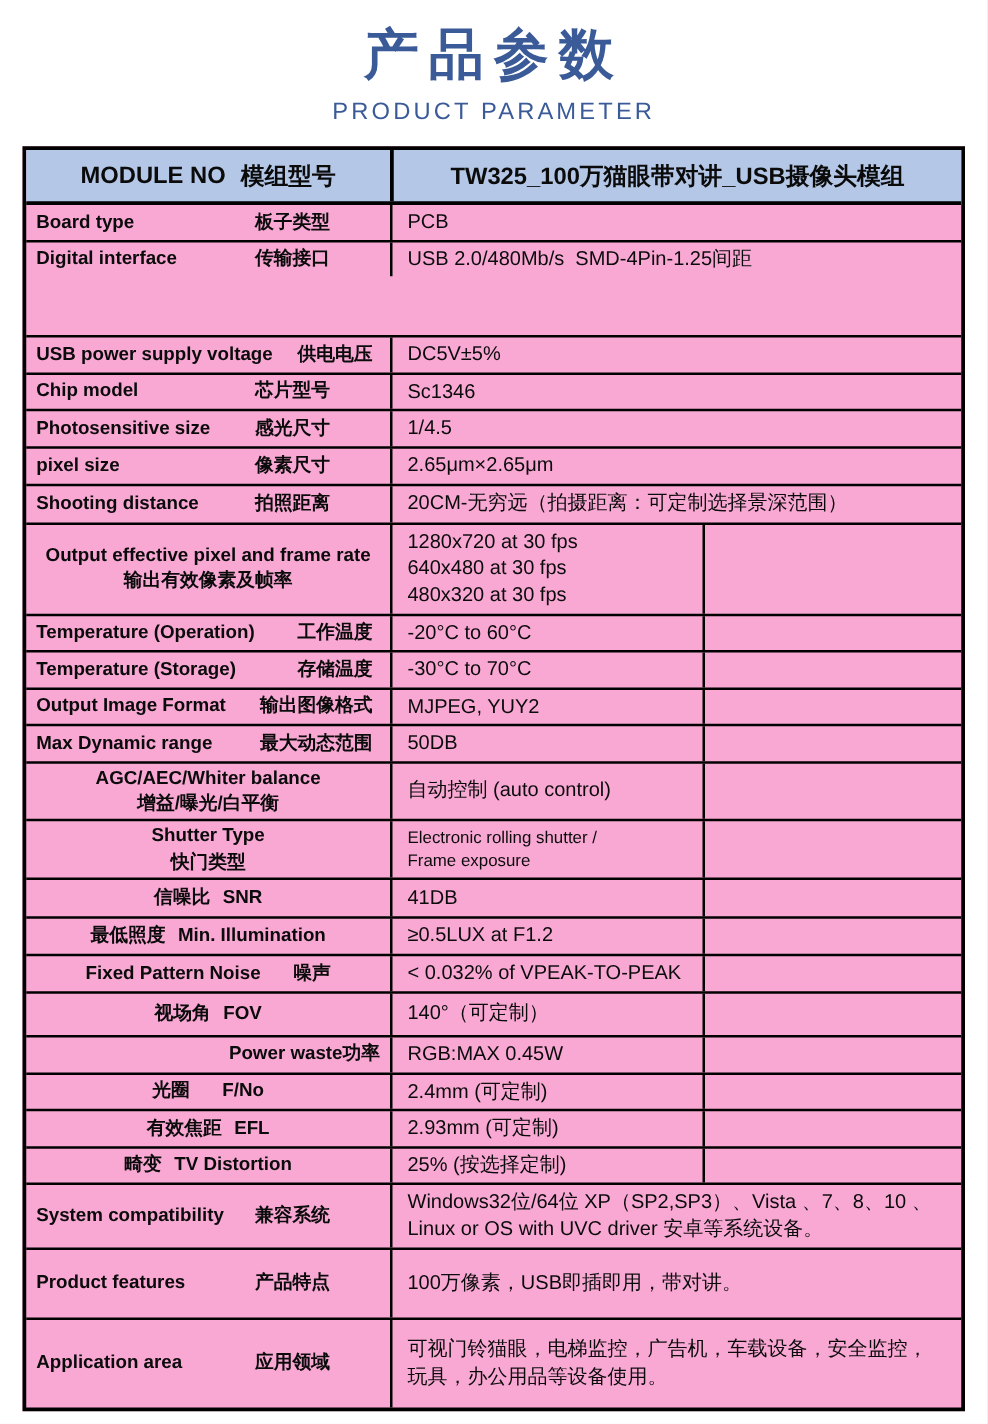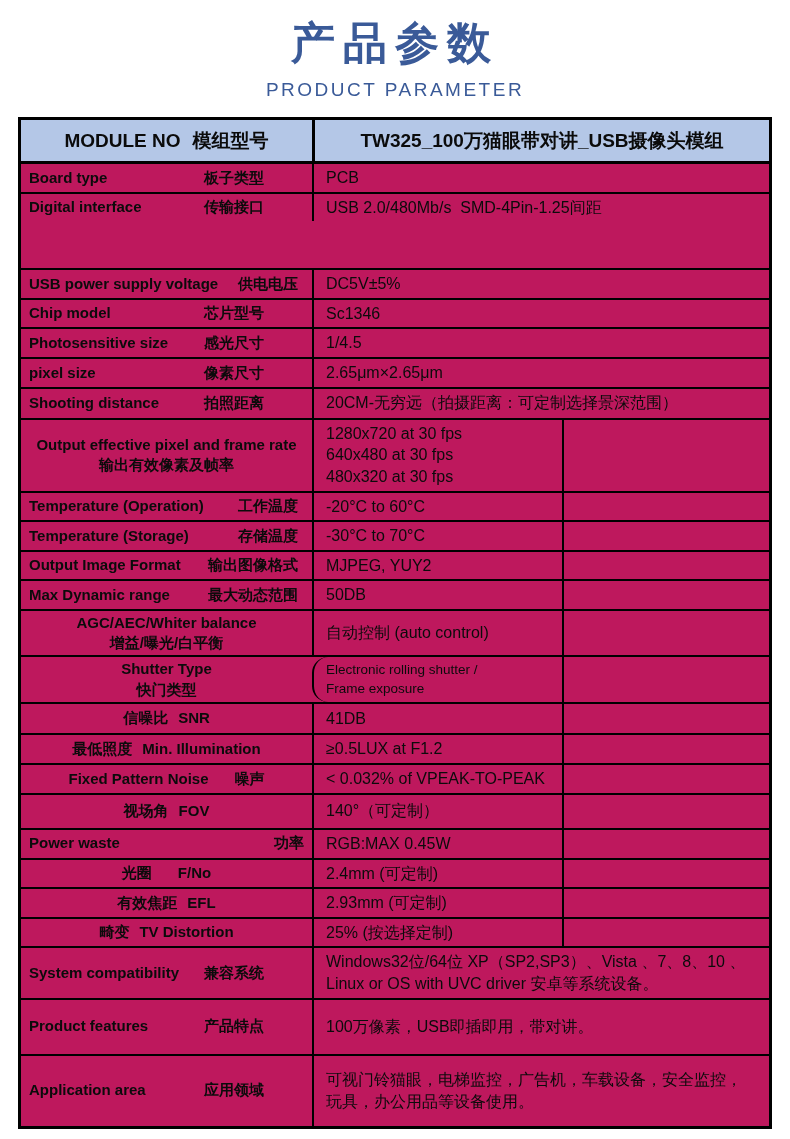--- a/index.html
+++ b/index.html
@@ -14,21 +14,21 @@
     font-size: 44px; font-weight: 700; letter-spacing: 8px;
     color: var(--accent, #3A5A98);
   }
   .subtitle {
     margin-top: 6px; font-size: 19px; letter-spacing: 2.5px;
     color: var(--accent, #3A5A98); font-weight: 400;
   }
   .tbl {
     margin: 16px 18px 0 18px; width: 754px;
     border: 3px solid var(--border, #000);
-    background: #be185d;
+    background: #f9a8d4;
   }
   .hrow {
     display: flex; align-items: stretch; min-height: 44px;
     background: var(--header-bg, #B4C7E7);
     border-bottom: 3px solid var(--border, #000);
     font-weight: 700; font-size: 19px;
   }
   .hlbl {
     flex: 0 0 291px; display: flex; align-items: center; justify-content: center; gap: 12px;
   }
@@ -42,28 +42,28 @@
   .cell { min-width: 0; }
   .lbl {
     flex: 0 0 291px; display: flex; flex-direction: column; justify-content: center;
     padding: 2px 8px; font-weight: 700; font-size: 15px; line-height: 1.35;
   }
   .lline { display: flex; align-items: center; width: 100%; white-space: nowrap; }
   .lbl.splitW .lline { justify-content: space-between; padding-right: 40px; }
   .lbl.split  .lline { justify-content: space-between; padding-right: 6px; }
   .lbl.center  .lline { justify-content: center; gap: 10px; }
   .lbl.centerG .lline { justify-content: center; gap: 26px; }
-  .lbl.centerG2 .lline { justify-content: space-between; gap: 48px; }
+  .lbl.centerG2 .lline { justify-content: flex-end; }
   .val {
     flex: 1; border-left: 2px solid var(--border, #000);
     display: flex; flex-direction: column; justify-content: center;
     padding: 3px 12px; font-size: 16px; line-height: 1.35;
     white-space: pre-wrap;
   }
-  .val.small { font-size: 13.5px; border-radius: 16px; }
+  .val.small { font-size: 13.5px; }
   .extra { flex: 0 0 207px; border-left: 2px solid var(--border, #000); }
 </style>
 </head>
 <body>
 
 <div class="page">
   <div class="title-wrap">
     <h1>产品参数</h1>
     <div class="subtitle">PRODUCT PARAMETER</div>
   </div>

